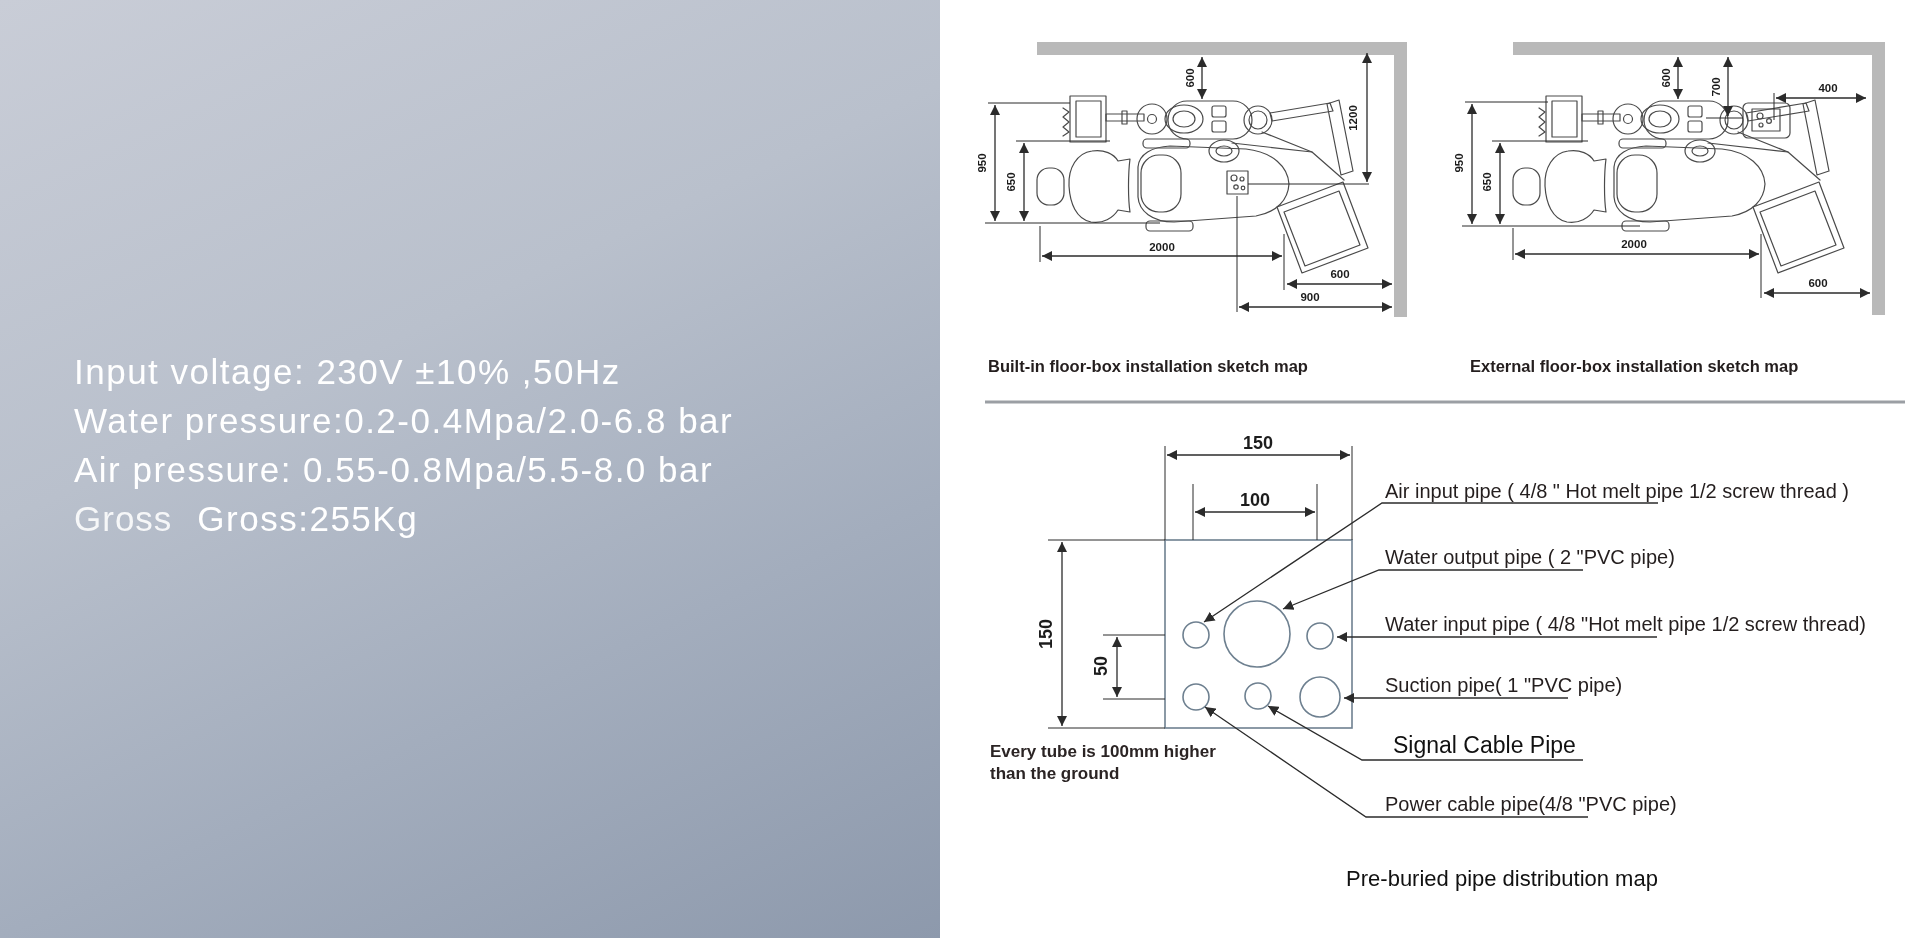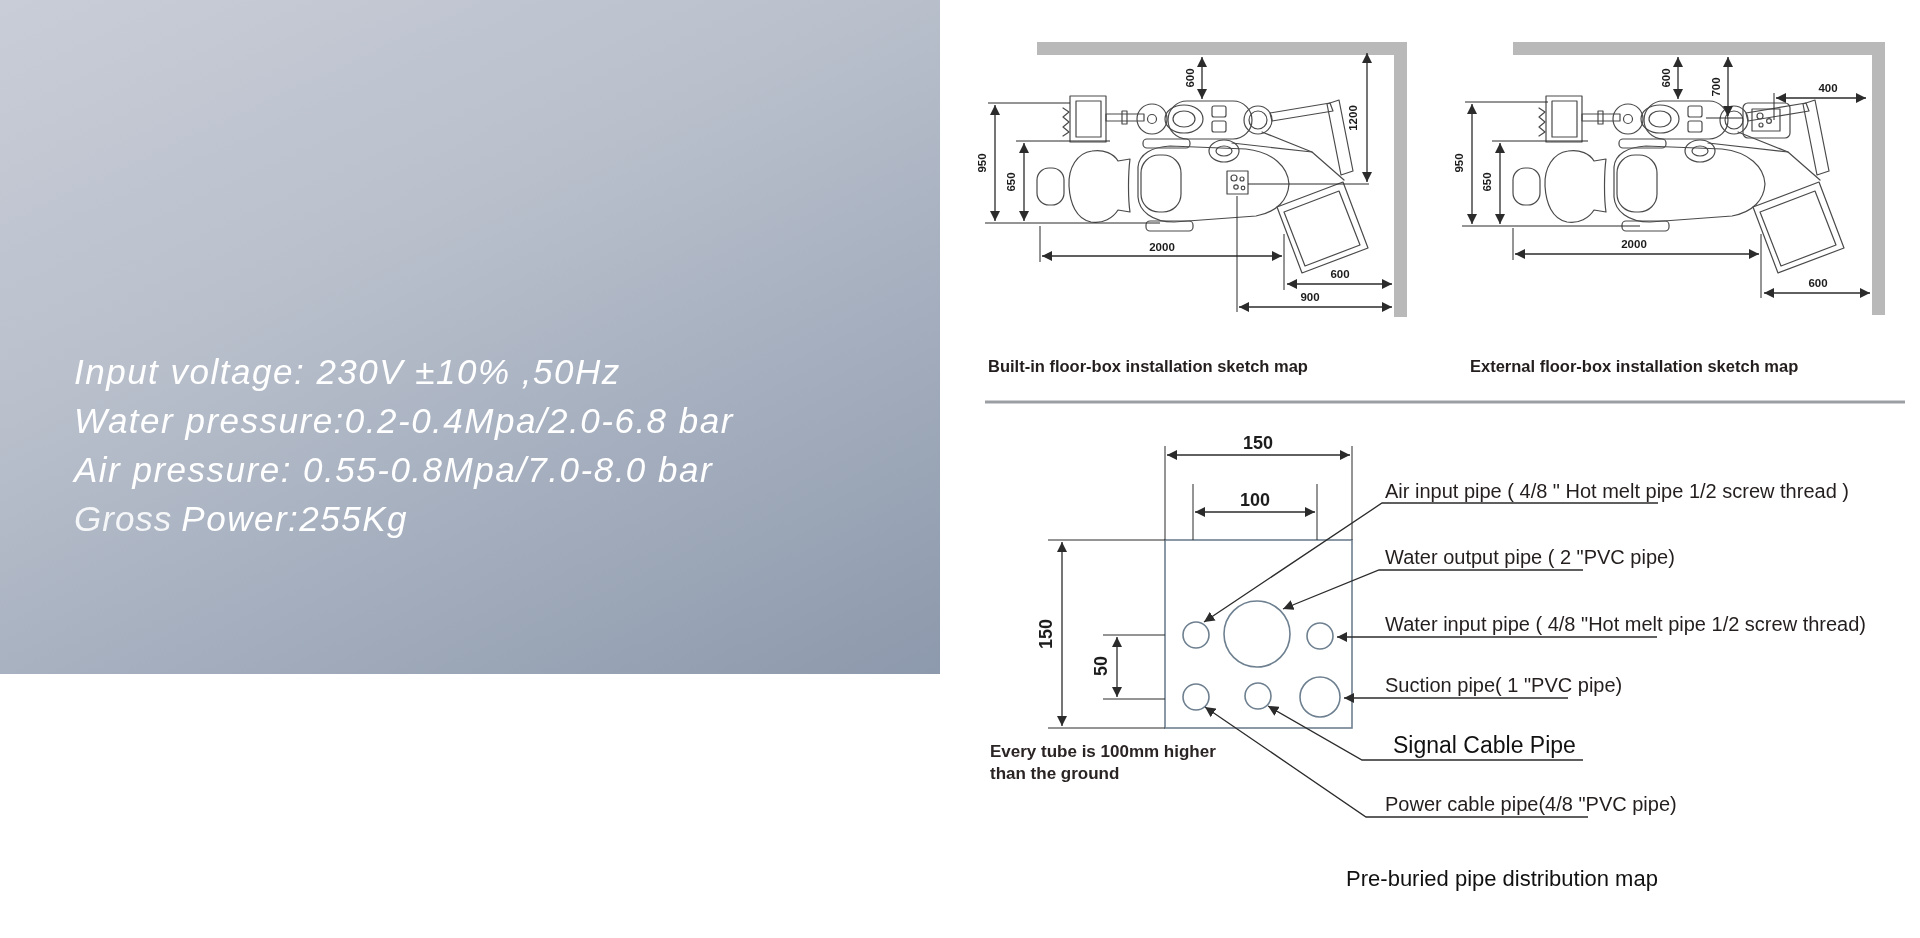--- a/index.html
+++ b/index.html
@@ -2,33 +2,32 @@
 <html><head>
 <meta charset="utf-8">
 <style>
   html,body{margin:0;padding:0;}
   body{
     width:1920px;height:938px;position:relative;overflow:hidden;
     font-family:"Liberation Sans","DejaVu Sans",sans-serif;
     background:#ffffff;
   }
   .left-panel{
-    position:absolute;left:0;top:0;width:940px;height:674px;
+    position:absolute;left:0;top:0;width:940px;height:938px;
     background:linear-gradient(155deg,#c9cdd7 0%,#b9c0cc 38%,#a3adbd 68%,#8d99ac 100%);
-    font-style:italic;
   }
   .right-panel{
     position:absolute;left:940px;top:0;width:980px;height:938px;background:#ffffff;
   }
   .specs{
     position:absolute;left:74px;top:347px;color:#ffffff;
     font-size:35px;line-height:49px;letter-spacing:1.5px;font-weight:normal;
     white-space:nowrap;
   }
-  .specs .gross{opacity:.88;letter-spacing:1px;margin-right:9px;}
+  .specs .gross{opacity:.88;letter-spacing:1px;margin-right:25px;}
   svg.overlay{position:absolute;left:0;top:0;}
   
   .wall{fill:#b9b9b9;stroke:none;}
   .draw{stroke:#4a4a4a;stroke-width:1.2;fill:none;stroke-linejoin:round;stroke-linecap:round;}
   .dim{stroke:#2b2b2b;stroke-width:1.3;fill:none;}
   .ext{stroke:#2b2b2b;stroke-width:1;fill:none;}
   .slate{stroke:#6e8090;stroke-width:1.6;fill:none;}
   .dimtxt{font-family:"Liberation Sans",sans-serif;font-size:11.5px;font-weight:bold;fill:#1c1c1c;}
   .dimtxt2{font-family:"Liberation Sans",sans-serif;font-size:18px;font-weight:bold;fill:#1c1c1c;}
   .cap{font-family:"Liberation Sans",sans-serif;font-size:16.5px;font-weight:bold;fill:#241e1e;}
@@ -38,22 +37,22 @@
   .cap2{font-family:"Liberation Sans",sans-serif;font-size:22px;fill:#111;}
   .divider{stroke:#9b9fa4;stroke-width:3;}
 </style>
 </head>
 <body>
 
 <div class="left-panel">
   <div class="specs">
     <div>Input voltage: 230V ±10% ,50Hz</div>
     <div>Water pressure:0.2-0.4Mpa/2.0-6.8 bar</div>
-    <div>Air pressure: 0.55-0.8Mpa/7.0-8.0 bar</div>
-    <div><span class="gross">Gross</span><span>Power:255Kg</span></div>
+    <div>Air pressure: 0.55-0.8Mpa/5.5-8.0 bar</div>
+    <div><span class="gross">Gross</span><span>Gross:255Kg</span></div>
   </div>
 </div>
 
 <div class="right-panel"></div>
 
 <svg class="overlay" width="1920" height="938" viewBox="0 0 1920 938">
   <defs>
     <marker id="arw" viewBox="0 0 10 10" refX="10" refY="5" markerWidth="8" markerHeight="8" orient="auto-start-reverse">
       <path d="M0,0 L10,5 L0,10 Z" fill="#2b2b2b"></path>
     </marker>

